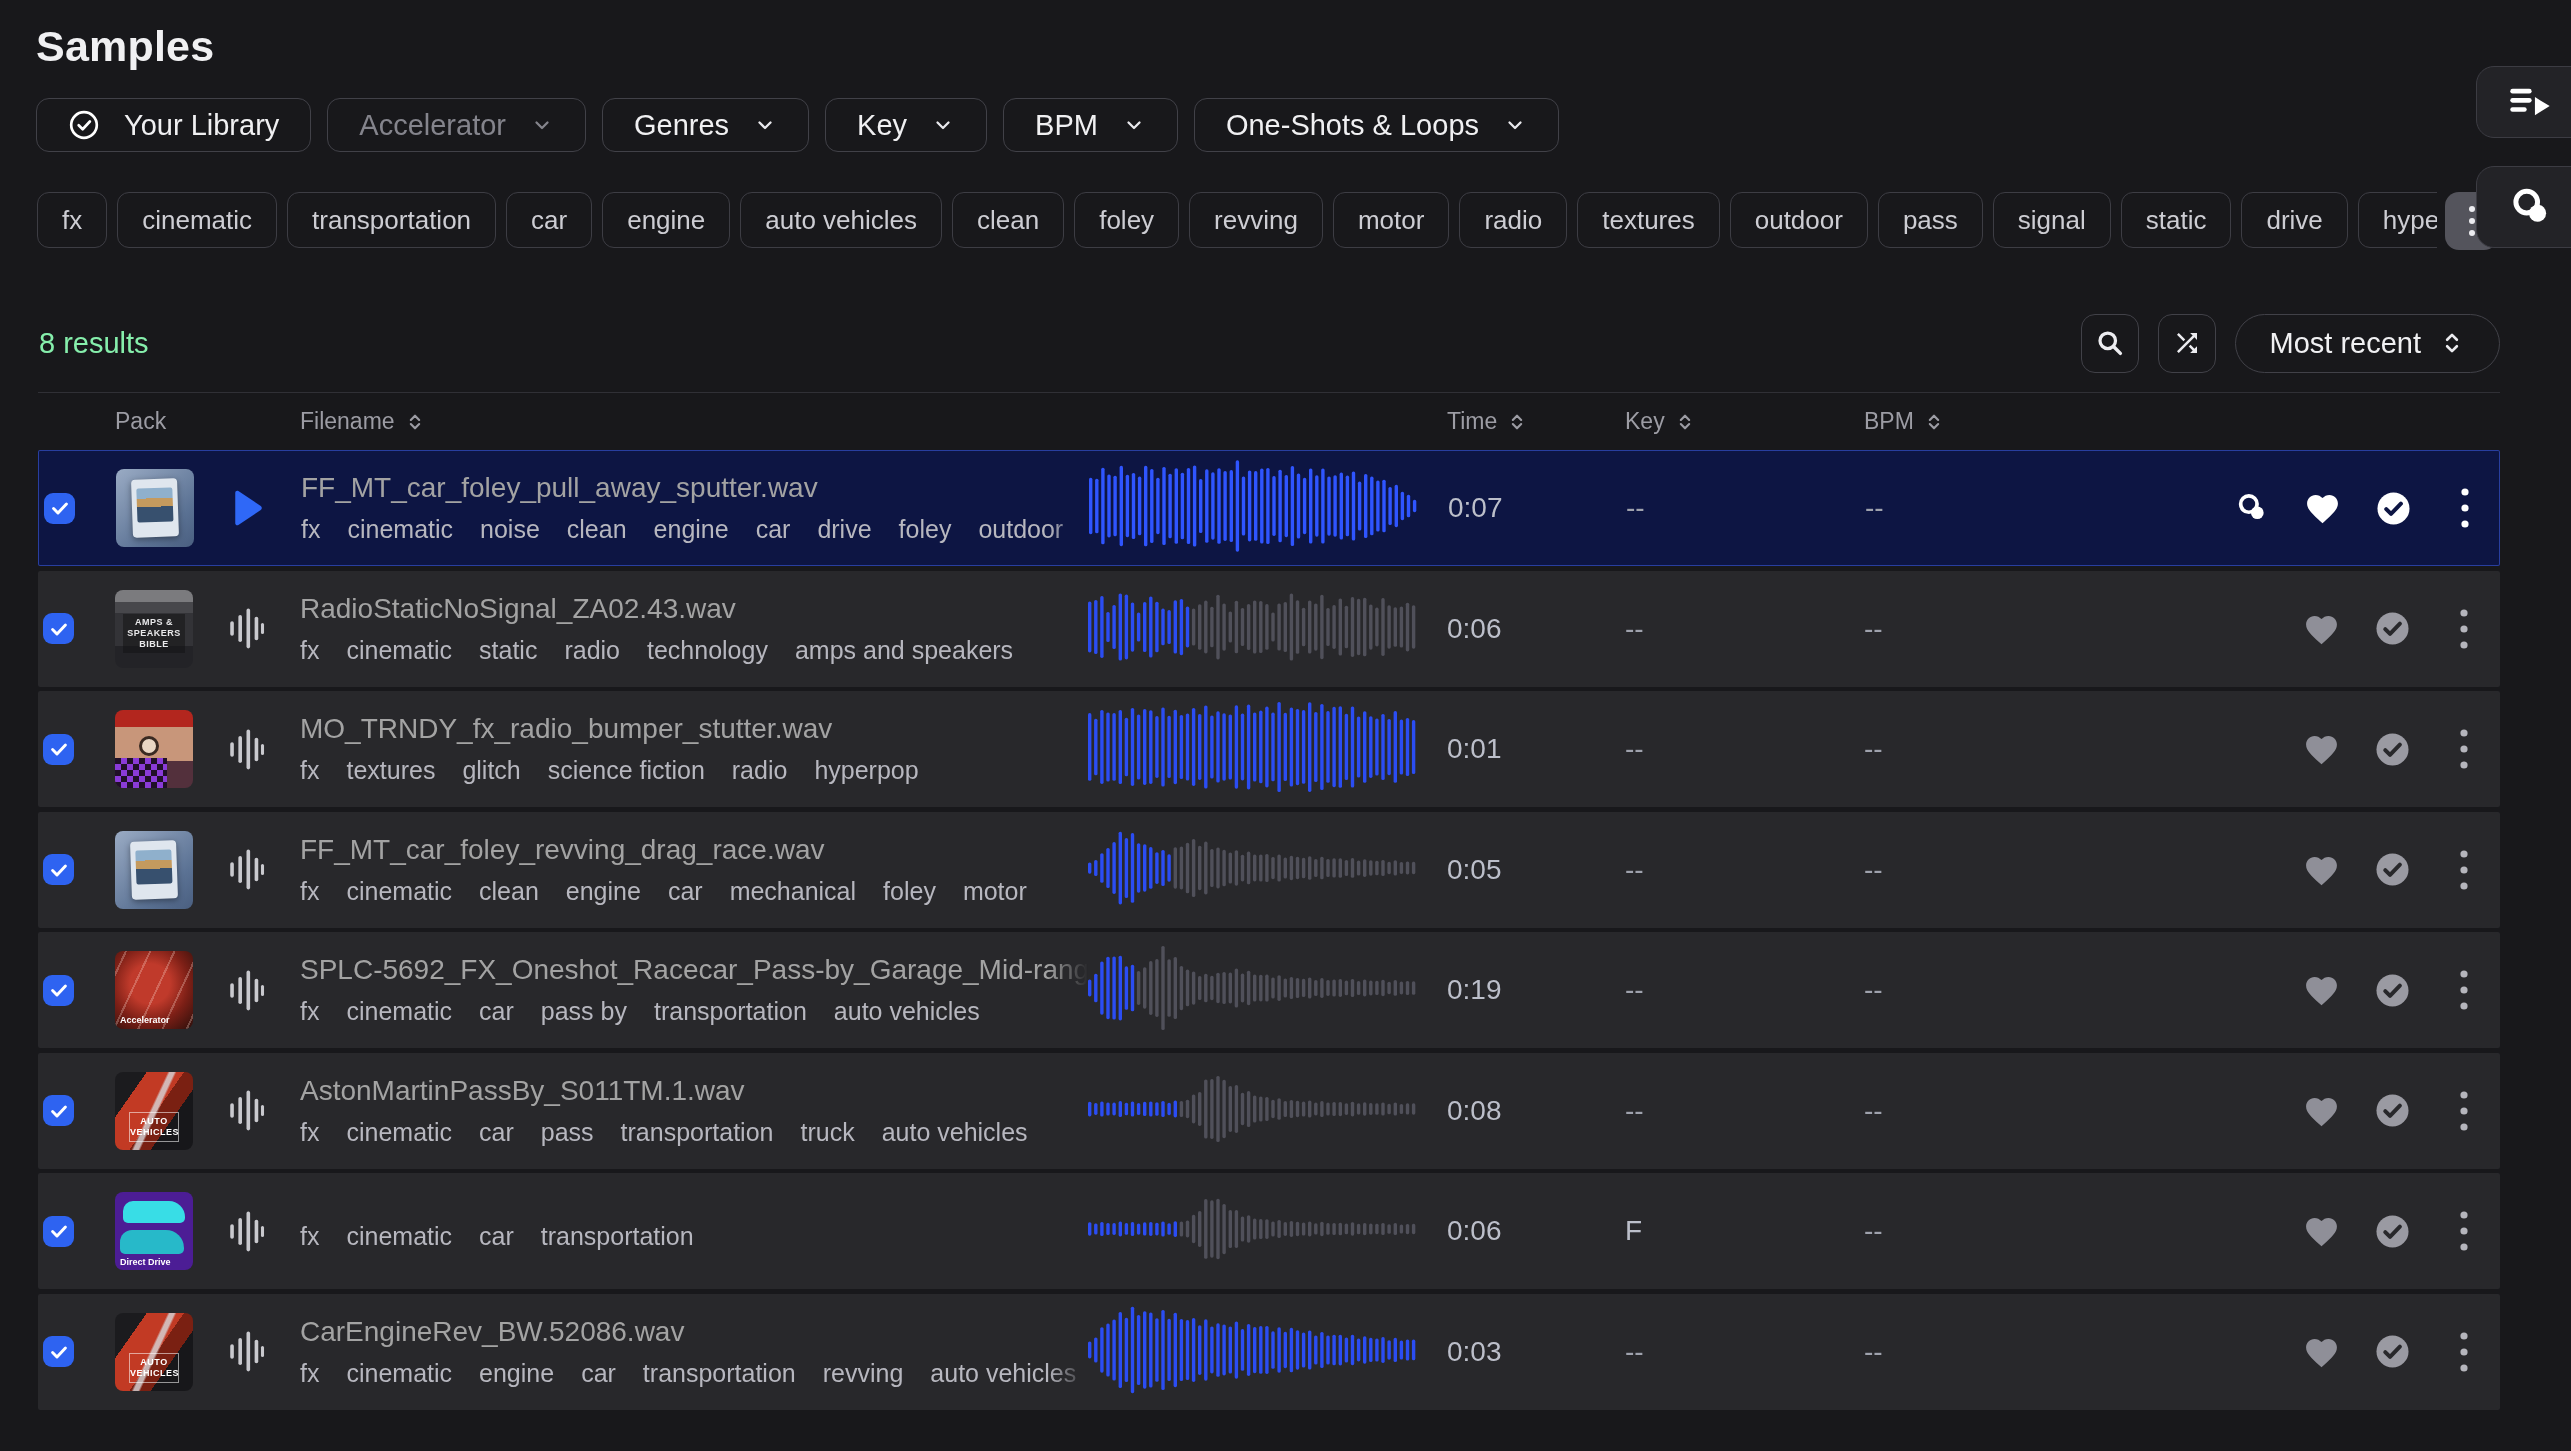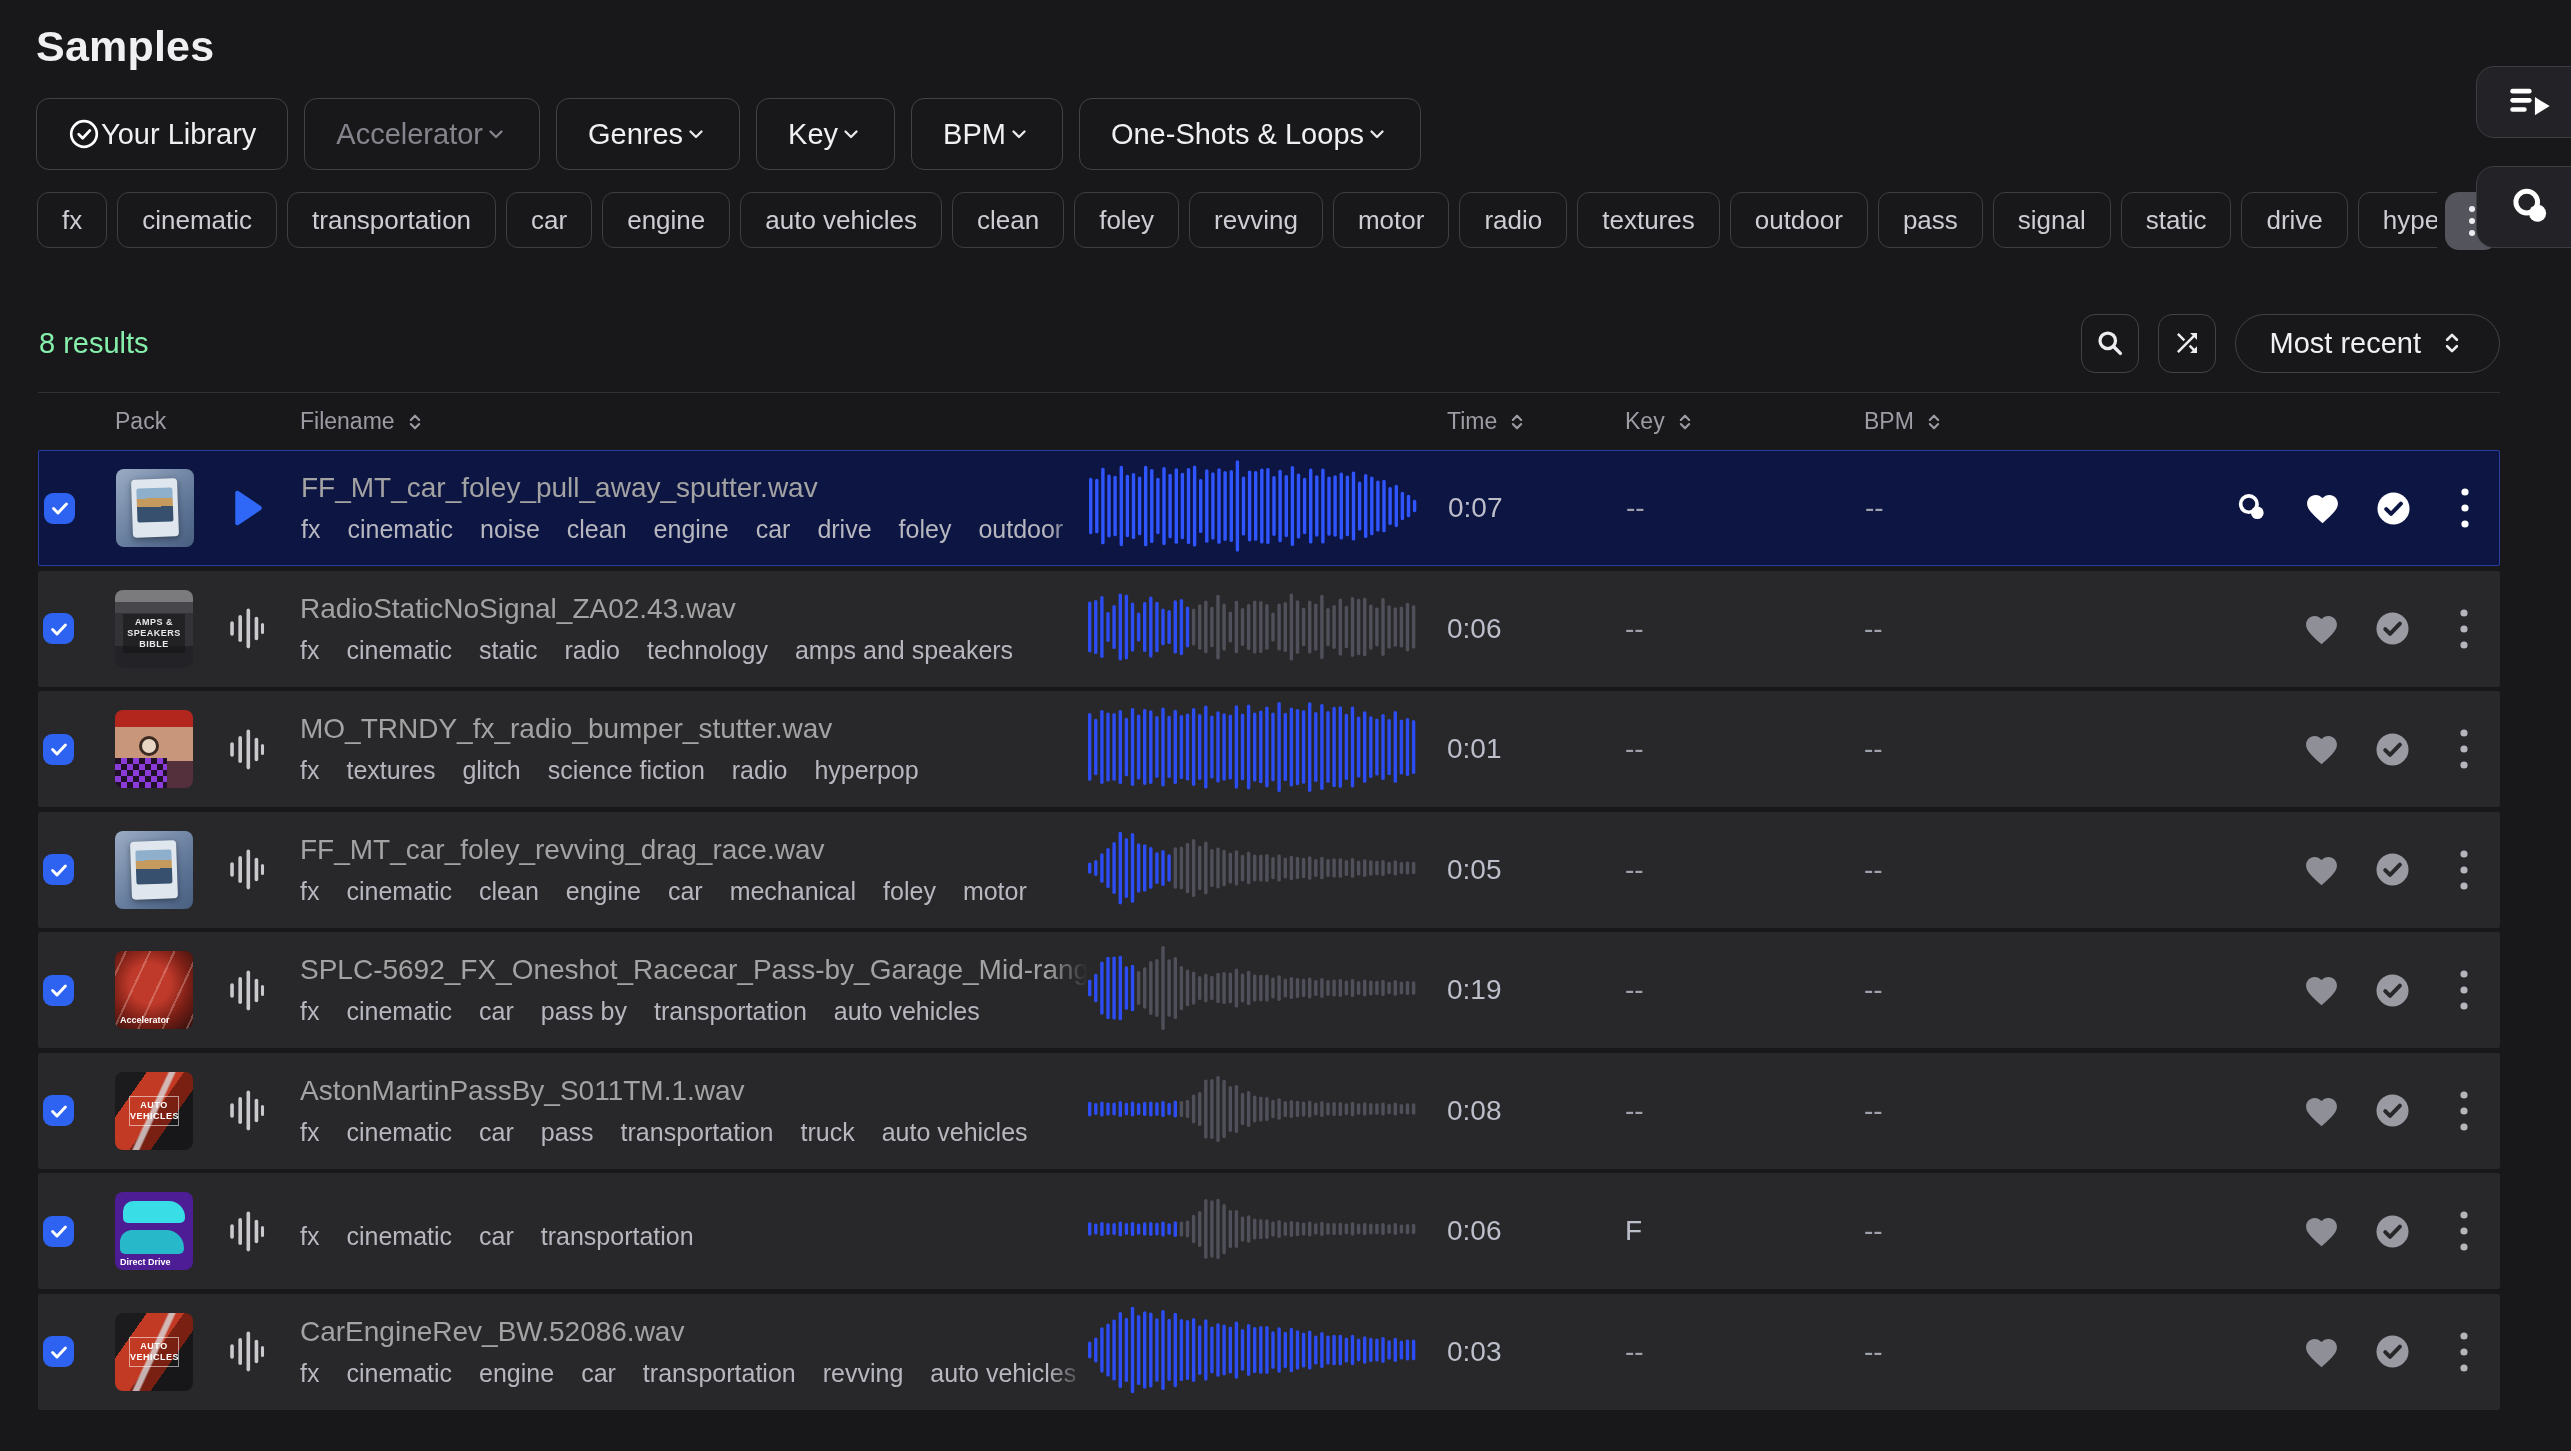--- a/index.html
+++ b/index.html
@@ -3,21 +3,21 @@
 <meta charset="utf-8">
 <style>
 * { margin:0; padding:0; box-sizing:border-box; }
 html,body { background:#0f0f11; }
 .page { position:relative; width:2571px; height:1451px; background:#18181b; overflow:hidden;
   font-family:"Liberation Sans", sans-serif; color:#f0f0f2; }
 .title { position:absolute; left:36px; top:22px; font-size:43px; font-weight:700; letter-spacing:.2px; }
 
 
 .filters { position:absolute; left:36px; top:98px; display:flex; gap:16px; }
-.fbtn { height:72px; display:flex; align-items:center; gap:1px; padding:0 31px;
+.fbtn { height:54px; display:flex; align-items:center; gap:24px; padding:0 31px;
   border:1.5px solid #414148; border-radius:13px; background:transparent; color:#f0f0f2;
   font-family:inherit; font-size:29px; }
 .fbtn.dim { color:#84848c; }
 .fbtn svg { display:block; }
 
 
 .chips-wrap { position:absolute; left:37px; top:192px; width:2400px; height:57px; overflow:hidden; z-index:1; }
 .chips { display:flex; gap:10px; }
 .chip { flex:0 0 auto; height:56px; display:flex; align-items:center; padding:0 24px;
   border:1.5px solid #3d3d44; border-radius:12px; color:#cdcdd3; font-size:26px; white-space:nowrap; background:transparent; font-family:inherit;}
@@ -80,21 +80,21 @@
   background:repeating-conic-gradient(#8a3bd8 0 25%, #201028 0 50%); background-size:12px 12px; }
 .art.mo .eye { position:absolute; left:24px; top:26px; width:20px; height:20px; border-radius:50%;
   background:#e8d6c4; border:3px solid #3a2a22; }
 .art.acc { background:radial-gradient(circle at 45% 42%, #c03a2b 0 32%, #7c1f16 62%, #2c0f0b); }
 .art.acc .scr { position:absolute; inset:0;
   background:repeating-linear-gradient(115deg, transparent 0 9px, rgba(255,225,215,.55) 9px 11px, transparent 11px 22px);
   opacity:.5; }
 .art.acc .lbl { position:absolute; left:5px; bottom:4px; font-size:9px; color:#fff; font-weight:700; }
 .art.av { background:linear-gradient(125deg,#1b1b1e 0 24%,#c23a24 24% 52%,#7a2012 52% 68%,#17171a 68%); }
 .art.av .streak { position:absolute; inset:0; background:linear-gradient(115deg,transparent 46%,#d7d7da 48% 52%,transparent 54%); opacity:.8; }
-.art.av .box { position:absolute; left:14px; top:24px; right:14px; text-align:center; font-size:9px; font-weight:700;
+.art.av .box { position:absolute; left:14px; top:40px; right:14px; text-align:center; font-size:9px; font-weight:700;
   color:#fff; line-height:11px; letter-spacing:.5px; border:1px solid rgba(255,255,255,.55); padding:3px 0; }
 .art.dd { background:#4c1d95; }
 .art.dd .car1 { position:absolute; left:8px; top:9px; width:62px; height:22px; background:#38dde6;
   border-radius:10px 16px 5px 5px; }
 .art.dd .car2 { position:absolute; left:5px; top:38px; width:64px; height:24px; background:#27b9c9;
   border-radius:12px 18px 5px 5px; }
 .art.dd .lbl { position:absolute; left:5px; bottom:3px; font-size:9px; color:#fff; font-weight:700; }
 </style>
 </head>
 <body>

